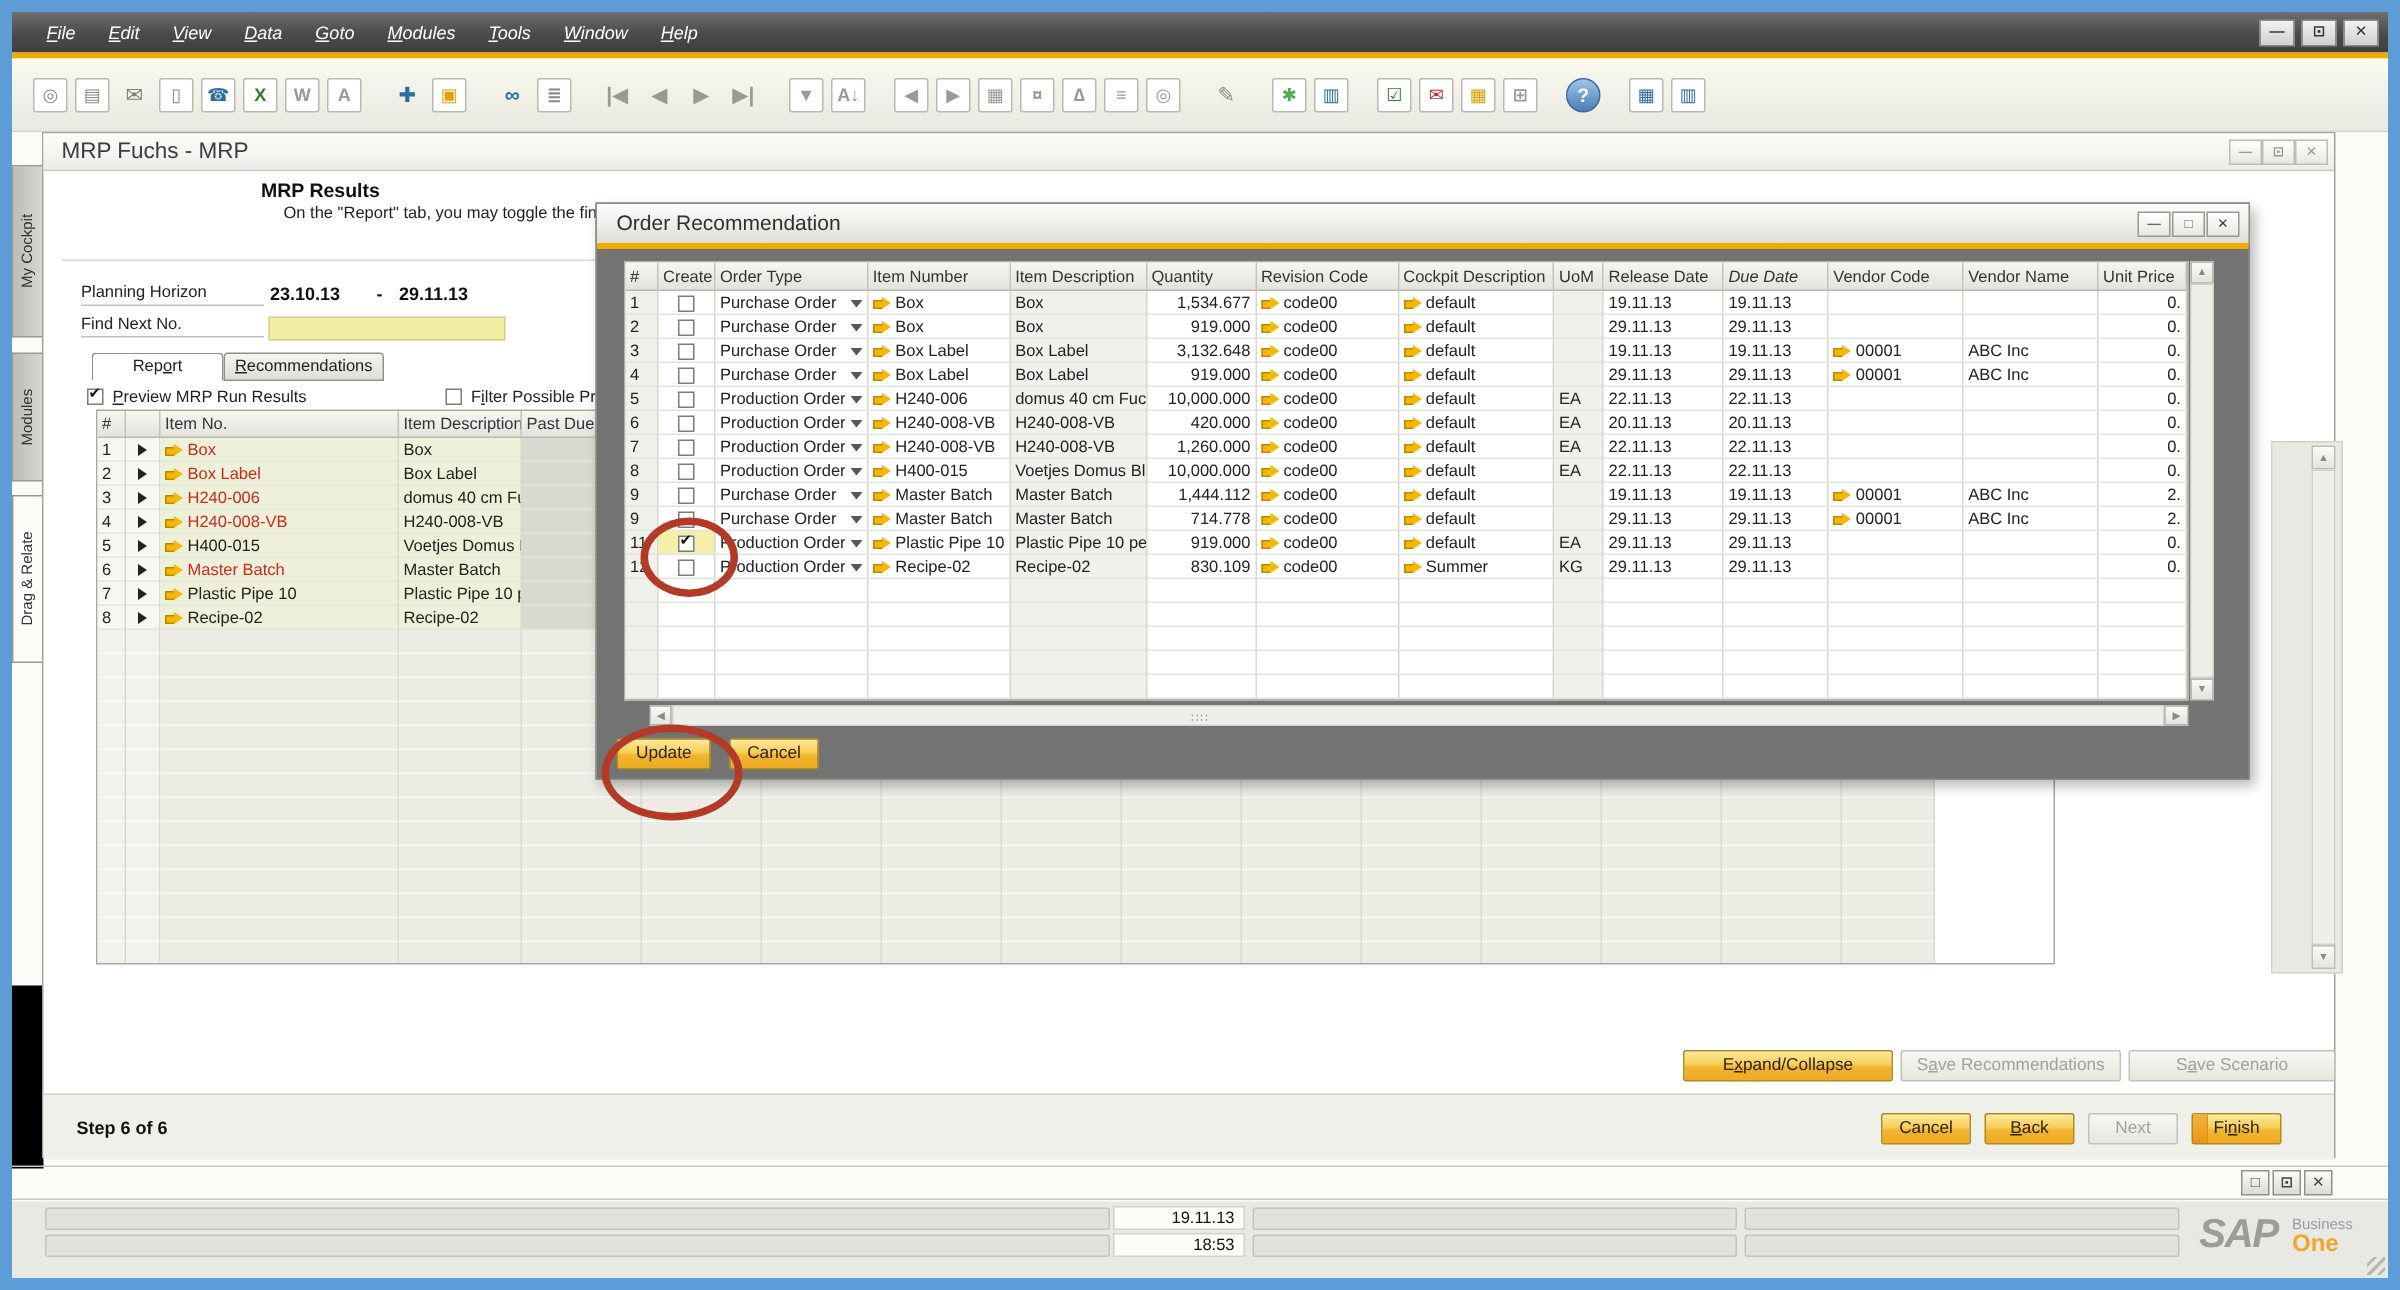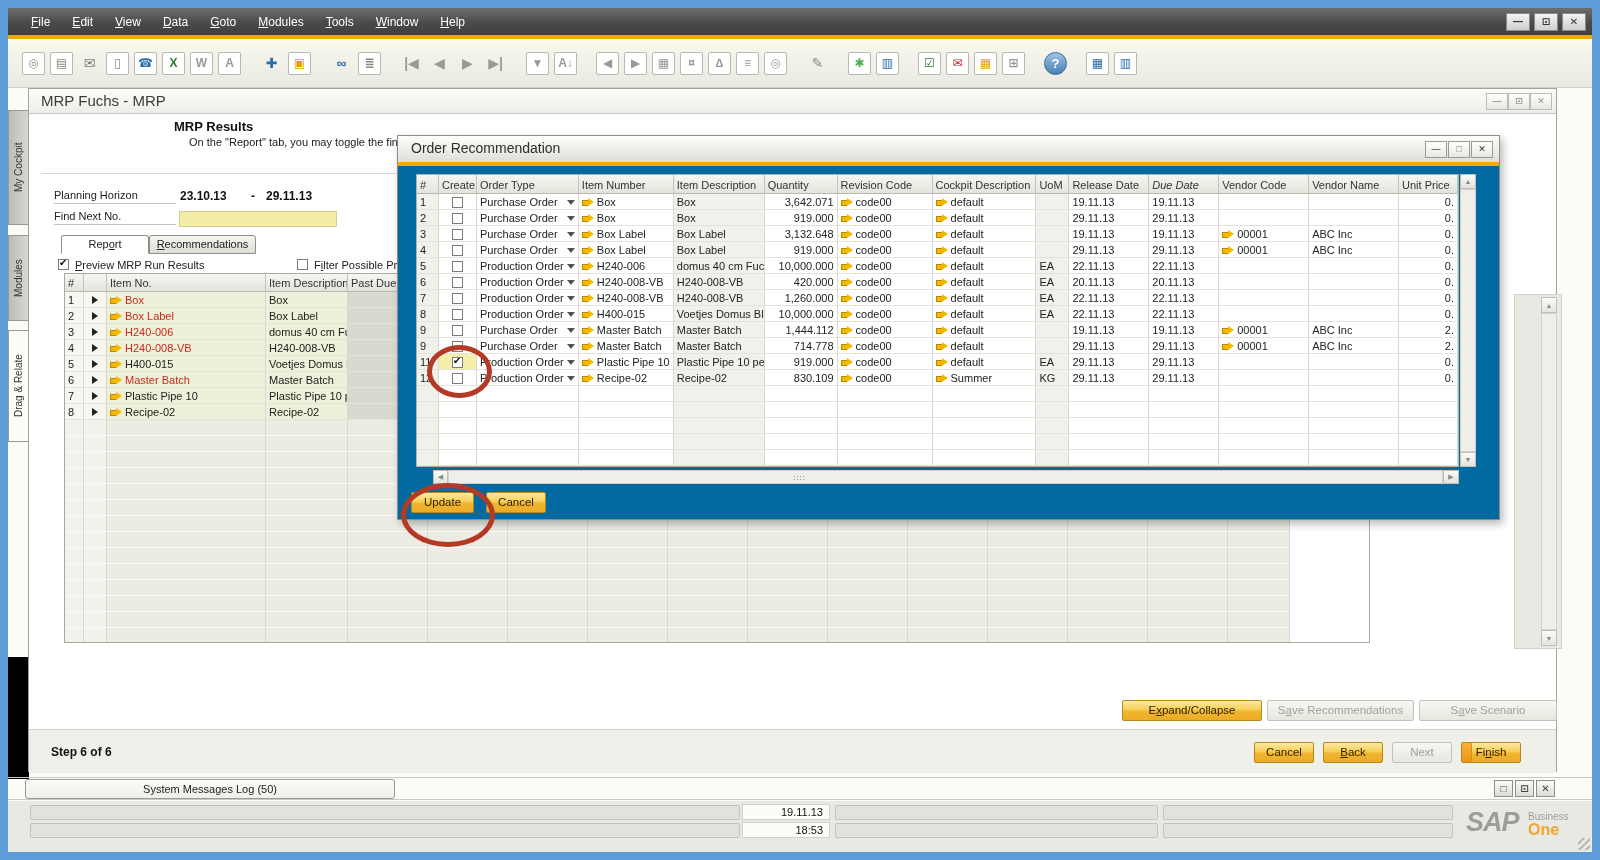--- a/index.html
+++ b/index.html
@@ -2,21 +2,21 @@
 <html><head>
 <meta charset="utf-8">
 <style>
   html,body{margin:0;padding:0;background:#3a3a3a;}
   .screen{position:relative;width:1600px;height:860px;background:#5E9CD8;
     font-family:"Liberation Sans","DejaVu Sans",sans-serif;overflow:hidden;}
   .app{position:absolute;left:8px;top:8px;width:1584px;height:844px;background:#FBFBF8;overflow:hidden;}
   
   .menubar{position:absolute;left:0;top:0;width:100%;height:27px;
     background:linear-gradient(#6e6e6e,#4a4a4a 55%,#3f3f3f);display:flex;align-items:center;}
-  .menu-items{display:flex;gap:4px;margin-left:14px;}
+  .menu-items{display:flex;gap:4px;margin-left:14px;font-style:italic;}
   .menu-item{color:#fff;font-size:12px;padding:4px 9px;cursor:default;}
   .menu-item u{text-decoration:underline;}
   .winbtns{position:absolute;right:6px;top:5px;display:flex;gap:4px;}
   .winbtn{width:22px;height:16px;background:linear-gradient(#f2f2f2,#cfcfcf);border:1px solid #8a8a8a;
     font-size:10px;line-height:15px;text-align:center;color:#333;font-weight:bold;}
   .goldline{position:absolute;left:0;top:27px;width:100%;height:4px;background:#F0AB00;}
   
   .toolbar{position:absolute;left:0;top:31px;width:100%;height:49px;
     background:linear-gradient(#FDFBEE,#F4F4EC 30%,#E9E9E1);border-bottom:1px solid #D4D4CA;
     display:flex;align-items:center;padding-left:14px;box-sizing:border-box;}
@@ -83,21 +83,21 @@
     background:linear-gradient(#FDE9A0,#F7CE57 45%,#F1B530 55%,#EDAB25);
     font-size:11.5px;color:#2e2300;text-align:center;line-height:19px;cursor:default;}
   .btn.disabled{background:linear-gradient(#F7F7F3,#E7E7E0);border:1px solid #C2C2BA;color:#A2A29B;}
   .btn u{text-decoration:underline;}
   .btn.finish::before{content:"";position:absolute;left:0;top:0;bottom:0;width:9px;
     background:linear-gradient(#F7B33A,#ED9414);border-right:1px solid #D8921A;}
   .w-footer{position:absolute;left:0;top:640px;width:100%;height:43px;background:#F0F0EB;
     border-top:1px solid #D2D2CA;}
   .step{position:absolute;left:22px;top:656px;font-size:12px;font-weight:bold;color:#111;}
   
-  .dialog{position:absolute;left:389px;top:127px;width:1103px;height:385px;background:#0369a1;
+  .dialog{position:absolute;left:389px;top:127px;width:1103px;height:385px;background:#737373;
     border:1px solid #8E8E86;box-shadow:3px 4px 8px rgba(0,0,0,.28);z-index:5;box-sizing:border-box;}
   .d-title{position:absolute;left:0;top:0;width:100%;height:26px;
     background:linear-gradient(#FEFEFC,#DEDED8);}
   .d-title .txt{position:absolute;left:13px;top:4px;font-size:14px;color:#2f2f2f;}
   .d-gold{position:absolute;left:0;top:26px;width:100%;height:4px;background:#F0AB00;}
   .annot{position:absolute;border:5px solid #B23A26;border-radius:50%;z-index:9;}
   
   .groove{position:absolute;width:100%;height:2px;border-top:1px solid #C9C9C1;border-bottom:1px solid #FFF;}
   .msg-tab{position:absolute;left:17px;top:771px;width:370px;height:20px;background:linear-gradient(#FBFBF8,#EFEFEA);
     border:1px solid #9B9B93;border-radius:3px;font-size:11px;color:#222;text-align:center;line-height:19px;box-sizing:border-box;}
@@ -719,21 +719,21 @@
             <div class="t-cell" style="width:22px;background:#F1F1EB;">1</div>
             <div class="t-cell" style="width:38px;justify-content:center;">
               <span class="cb "></span>
             </div>
             <div class="t-cell" style="width:102px;">
               <span>Purchase Order</span>
               <span class="dd"></span>
             </div>
             <div class="t-cell" style="width:95px;"><i class="la"></i>Box</div>
             <div class="t-cell" style="width:91px;background:#F1F1EB;">Box</div>
-            <div class="t-cell" style="width:73px;justify-content:flex-end;">3,642.071</div>
+            <div class="t-cell" style="width:73px;justify-content:flex-end;">1,534.677</div>
             <div class="t-cell" style="width:95px;"><i class="la"></i>code00</div>
             <div class="t-cell" style="width:104px;"><i class="la"></i>default</div>
             <div class="t-cell" style="width:33px;background:#F1F1EB;"></div>
             <div class="t-cell" style="width:80px;">19.11.13</div>
             <div class="t-cell" style="width:70px;">19.11.13</div>
             <div class="t-cell" style="width:90px;"></div>
             <div class="t-cell" style="width:90px;"></div>
             <div class="t-cell" style="width:59px;justify-content:flex-end;">0.</div>
           </div>
           <div class="t-row">
@@ -1060,21 +1060,20 @@
     <div class="sb-btn" style="left:1045px;top:334px;width:16px;height:14px;">▶</div>
 
     <div class="btn" style="left:13px;top:356px;width:63px;">Update</div>
     <div class="btn" style="left:88px;top:356px;width:60px;">Cancel</div>
 
     <div class="annot" style="left:3px;top:347px;width:84px;height:54px;"></div>
     <div class="annot" style="left:29px;top:209px;width:55px;height:43px;"></div>
   </div>
 
   <div class="groove" style="top:769px;"></div>
-  <div class="msg-tab">System Messages Log (50)</div>
   <div class="mb-btn" style="left:1486px;">□</div>
   <div class="mb-btn" style="left:1507px;">⊡</div>
   <div class="mb-btn" style="left:1528px;">✕</div>
   <div class="groove" style="top:791px;"></div>
 
   <div class="statusband">
     <div class="sfield" style="left:22px;top:4px;width:710px;"></div>
     <div class="sval" style="left:734px;top:3px;width:88px;">19.11.13</div>
     <div class="sfield" style="left:827px;top:4px;width:323px;"></div>
     <div class="sfield" style="left:1155px;top:4px;width:290px;"></div>

